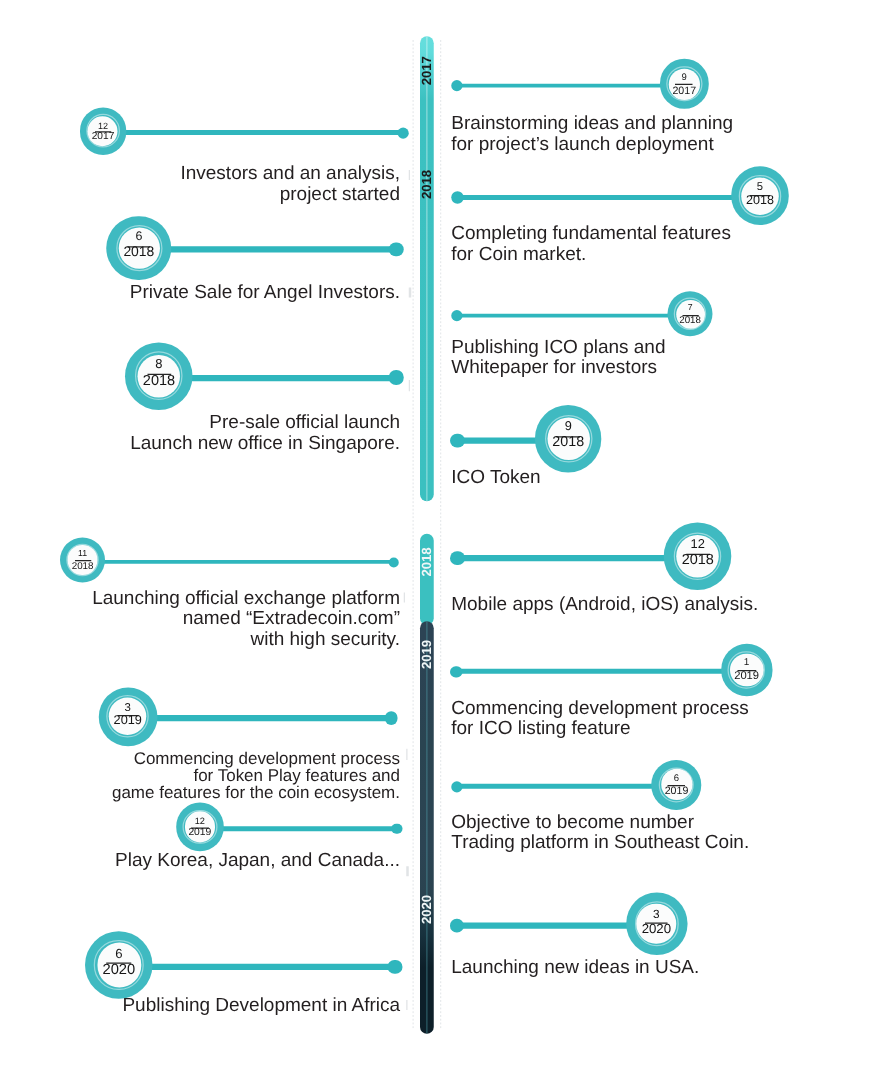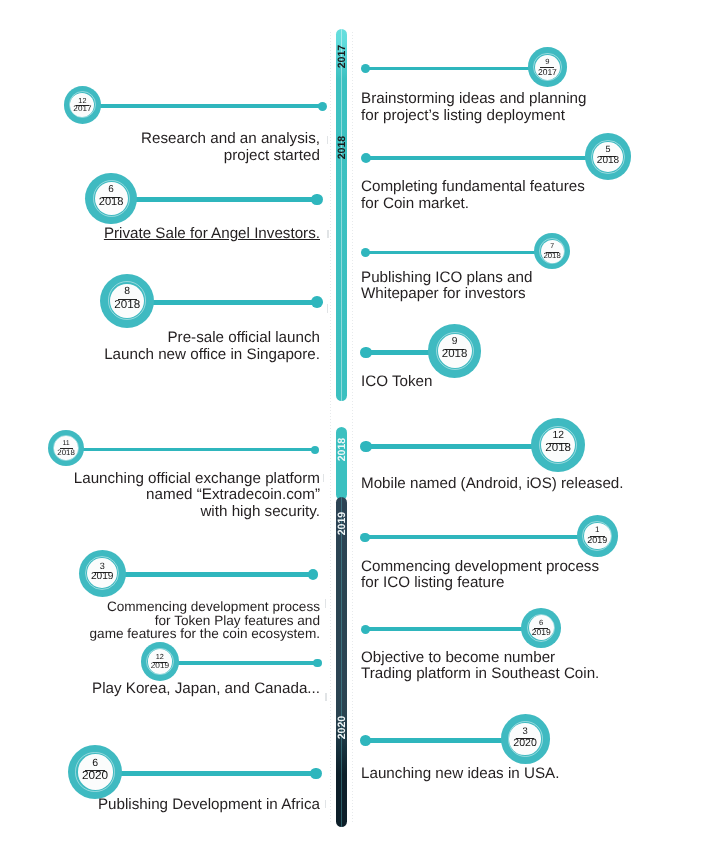--- a/index.html
+++ b/index.html
@@ -68,34 +68,34 @@
     <div class="milestone" style="position: absolute; left: 0px; top: 0px; width: 705px; height: 0px;">
       <div class="conn" style="left: 97.3px; width: 225.5px; height: 3.6px; top: 104.4px;"></div>
       <div class="enddot" style="width: 9.2px; height: 9.2px; left: 318.2px; top: 101.6px;"></div>
       <div class="node" style="left: 63.5px; top: 85.9px; width: 37.8px; height: 37.8px;">
         <div class="hair" style="left: 5.3865px; top: 5.3865px; width: 27.027px; height: 27.027px;"></div>
         <div class="inner" style="left: 6.804px; top: 6.804px; width: 24.192px; height: 24.192px;"></div>
         <div class="mm" style="font-size: 7.26px; top: 10.72px;">12</div>
         <div class="rule" style="left: 12.13px; width: 13.55px; height: 1px; top: 19.03px;"></div>
         <div class="yy" style="font-size: 8.13px; top: 19.59px;">2017</div>
       </div>
-      <div class="desc r" style="font-size: 15.2px; line-height: 16.8px; top: 131.3px; right: 385px;">Research and an analysis,
+      <div class="desc r" style="font-size: 15.2px; line-height: 16.8px; top: 131.3px; right: 385px;">Investors and an analysis,
 project started</div>
     </div>
     <div class="milestone" style="position: absolute; left: 0px; top: 0px; width: 705px; height: 0px;">
       <div class="conn" style="left: 133px; width: 184px; height: 4.921px; top: 197.339px;"></div>
       <div class="enddot" style="width: 11.2px; height: 11.2px; left: 311.4px; top: 194.2px;"></div>
       <div class="node" style="left: 85.2px; top: 172.5px; width: 51.8px; height: 51.8px;">
         <div class="hair" style="left: 7.3815px; top: 7.3815px; width: 37.037px; height: 37.037px;"></div>
         <div class="inner" style="left: 9.324px; top: 9.324px; width: 33.152px; height: 33.152px;"></div>
         <div class="mm" style="font-size: 9.95px; top: 12.72px;">6</div>
         <div class="rule" style="left: 16.62px; width: 18.57px; height: 1.17px; top: 24.34px;"></div>
         <div class="yy" style="font-size: 11.14px; top: 24.35px;">2018</div>
       </div>
-      <div class="desc r" style="font-size: 15.2px; line-height: 16.8px; top: 226px; right: 385px; text-decoration: underline;">Private Sale for Angel Investors.</div>
+      <div class="desc r" style="font-size: 15.2px; line-height: 16.8px; top: 226px; right: 385px;">Private Sale for Angel Investors.</div>
     </div>
     <div class="milestone" style="position: absolute; left: 0px; top: 0px; width: 705px; height: 0px;">
       <div class="conn" style="left: 150.2px; width: 166.8px; height: 5.13px; top: 299.635px;"></div>
       <div class="enddot" style="width: 11.6px; height: 11.6px; left: 311.2px; top: 296.4px;"></div>
       <div class="node" style="left: 100.2px; top: 273.8px; width: 54px; height: 54px;">
         <div class="hair" style="left: 7.695px; top: 7.695px; width: 38.61px; height: 38.61px;"></div>
         <div class="inner" style="left: 9.72px; top: 9.72px; width: 34.56px; height: 34.56px;"></div>
         <div class="mm" style="font-size: 10.37px; top: 13.03px;">8</div>
         <div class="rule" style="left: 17.32px; width: 19.35px; height: 1.21px; top: 25.17px;"></div>
         <div class="yy" style="font-size: 11.61px; top: 25.1px;">2018</div>
@@ -159,21 +159,21 @@
       <div class="conn" style="left: 365px; width: 166.6px; height: 3.762px; top: 66.719px;"></div>
       <div class="enddot" style="width: 9px; height: 9px; left: 360.5px; top: 64.1px;"></div>
       <div class="node" style="left: 527.6px; top: 47.4px; width: 39.6px; height: 39.6px;">
         <div class="hair" style="left: 5.643px; top: 5.643px; width: 28.314px; height: 28.314px;"></div>
         <div class="inner" style="left: 7.128px; top: 7.128px; width: 25.344px; height: 25.344px;"></div>
         <div class="mm" style="font-size: 7.6px; top: 10.98px;">9</div>
         <div class="rule" style="left: 12.7px; width: 14.19px; height: 1px; top: 19.72px;"></div>
         <div class="yy" style="font-size: 8.52px; top: 20.2px;">2017</div>
       </div>
       <div class="desc l" style="font-size: 15.2px; line-height: 16.8px; top: 90.8px; left: 361px;">Brainstorming ideas and planning
-for project’s listing deployment</div>
+for project’s launch deployment</div>
     </div>
     <div class="milestone" style="position: absolute; left: 0px; top: 0px; width: 705px; height: 0px;">
       <div class="conn" style="left: 365.7px; width: 222.9px; height: 4.446px; top: 155.977px;"></div>
       <div class="enddot" style="width: 10.2px; height: 10.2px; left: 360.6px; top: 153.1px;"></div>
       <div class="node" style="left: 584.6px; top: 133.4px; width: 46.8px; height: 46.8px;">
         <div class="hair" style="left: 6.669px; top: 6.669px; width: 33.462px; height: 33.462px;"></div>
         <div class="inner" style="left: 8.424px; top: 8.424px; width: 29.952px; height: 29.952px;"></div>
         <div class="mm" style="font-size: 8.99px; top: 12px;">5</div>
         <div class="rule" style="left: 15.01px; width: 16.77px; height: 1.05px; top: 22.44px;"></div>
         <div class="yy" style="font-size: 10.06px; top: 22.65px;">2018</div>
@@ -209,21 +209,21 @@
     <div class="milestone" style="position: absolute; left: 0px; top: 0px; width: 705px; height: 0px;">
       <div class="conn" style="left: 366px; width: 169.3px; height: 5.111px; top: 443.844px;"></div>
       <div class="enddot" style="width: 11.4px; height: 11.4px; left: 360.3px; top: 440.7px;"></div>
       <div class="node" style="left: 531.3px; top: 418.1px; width: 53.8px; height: 53.8px;">
         <div class="hair" style="left: 7.6665px; top: 7.6665px; width: 38.467px; height: 38.467px;"></div>
         <div class="inner" style="left: 9.684px; top: 9.684px; width: 34.432px; height: 34.432px;"></div>
         <div class="mm" style="font-size: 10.33px; top: 13px;">12</div>
         <div class="rule" style="left: 17.26px; width: 19.28px; height: 1.21px; top: 25.09px;"></div>
         <div class="yy" style="font-size: 11.57px; top: 25.03px;">2018</div>
       </div>
-      <div class="desc l" style="font-size: 15.2px; line-height: 16.8px; top: 475.8px; left: 361px;">Mobile named (Android, iOS) released.</div>
+      <div class="desc l" style="font-size: 15.2px; line-height: 16.8px; top: 475.8px; left: 361px;">Mobile apps (Android, iOS) analysis.</div>
     </div>
     <div class="milestone" style="position: absolute; left: 0px; top: 0px; width: 705px; height: 0px;">
       <div class="conn" style="left: 365px; width: 215.5px; height: 3.952px; top: 535.424px;"></div>
       <div class="enddot" style="width: 9.4px; height: 9.4px; left: 360.3px; top: 532.7px;"></div>
       <div class="node" style="left: 576.5px; top: 515.2px; width: 41.6px; height: 41.6px;">
         <div class="hair" style="left: 5.928px; top: 5.928px; width: 29.744px; height: 29.744px;"></div>
         <div class="inner" style="left: 7.488px; top: 7.488px; width: 26.624px; height: 26.624px;"></div>
         <div class="mm" style="font-size: 7.99px; top: 11.26px;">1</div>
         <div class="rule" style="left: 13.35px; width: 14.91px; height: 1px; top: 20.47px;"></div>
         <div class="yy" style="font-size: 8.95px; top: 20.88px;">2019</div>

